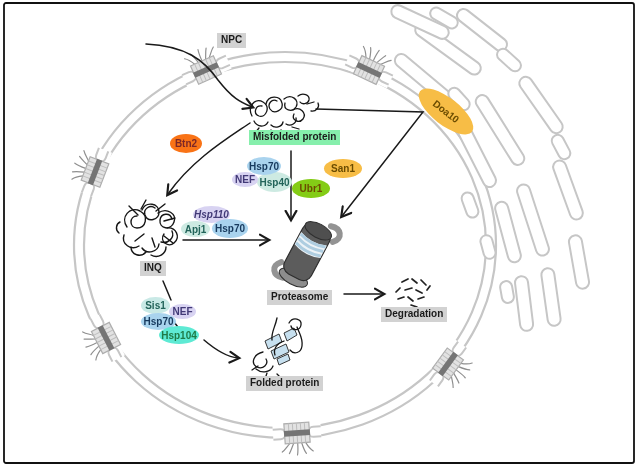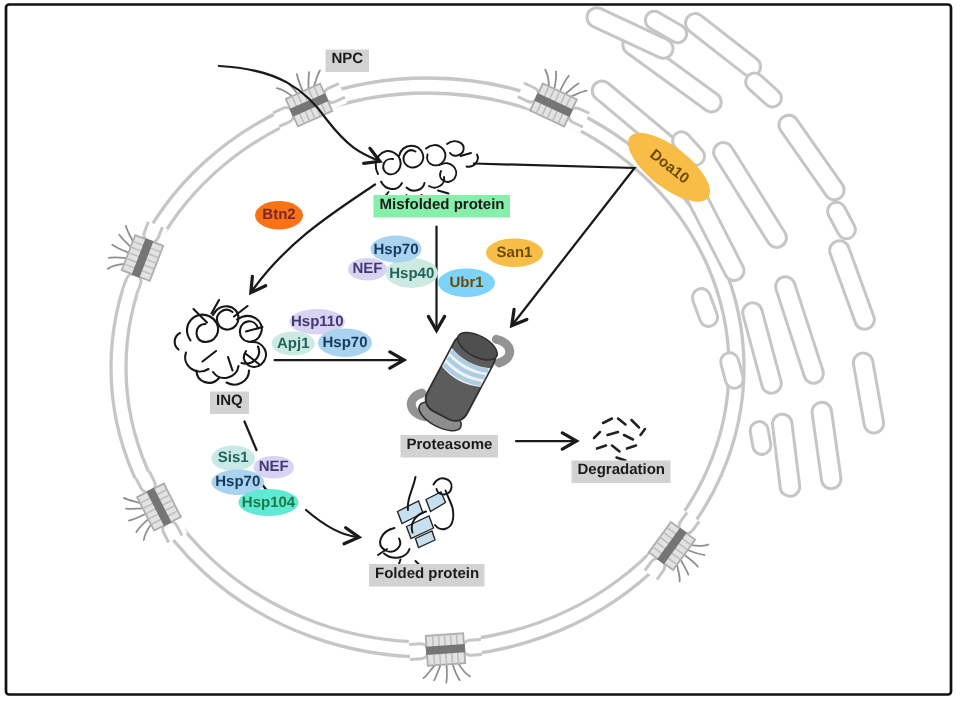--- a/index.html
+++ b/index.html
@@ -162,26 +162,26 @@
 <div class="glabel" style="left: 249px; top: 130px; background-color: #86efac;">Misfolded protein</div>
 <div class="glabel" style="left: 140px; top: 261px; background-color: rgb(210, 210, 210);">INQ</div>
 <div class="glabel" style="left: 267px; top: 290px; background-color: rgb(210, 210, 210);">Proteasome</div>
 <div class="glabel" style="left: 381px; top: 307px; background-color: rgb(210, 210, 210);">Degradation</div>
 <div class="glabel" style="left: 246px; top: 376px; background-color: rgb(210, 210, 210);">Folded protein</div>
 
 <div class="oval" style="left: 257px; top: 172px; width: 35px; height: 20px; background-color: rgb(205, 234, 226); color: rgb(35, 100, 90);">Hsp40</div>
 <div class="oval" style="left: 232px; top: 172px; width: 26px; height: 15px; background-color: rgb(216, 211, 242); color: rgb(66, 58, 119);">NEF</div>
 <div class="oval" style="left: 247px; top: 157px; width: 34px; height: 18px; background-color: rgb(169, 211, 238); color: rgb(23, 58, 94);">Hsp70</div>
 <div class="oval" style="left: 292px; top: 159px; width: 38px; height: 19px; background-color: rgb(247, 189, 70); color: rgb(107, 76, 0); margin-left: 32px;">San1</div>
-<div class="oval" style="left: 292px; top: 179px; width: 38px; height: 19px; background-color: #7dd3fc; color: rgb(107, 76, 0);">Ubr1</div>
+<div class="oval" style="left: 292px; top: 179px; width: 38px; height: 19px; background-color: #84cc16; color: rgb(107, 76, 0);">Ubr1</div>
 <div class="oval rot" style="left: 413px; top: 98px; width: 66px; height: 27px; background-color: rgb(247, 189, 70); color: rgb(107, 76, 0);">Doa10</div>
 
 <div class="oval" style="left: 156px; top: 134px; width: 32px; height: 19px; background-color: #f97316; color: rgb(124, 39, 39); margin-left: 14px;">Btn2</div>
 
-<div class="oval" style="left: 193px; top: 206px; width: 37px; height: 17px; background-color: rgb(216, 211, 242); color: rgb(66, 58, 119);">Hsp110</div>
+<div class="oval" style="left: 193px; top: 206px; width: 37px; height: 17px; background-color: rgb(216, 211, 242); color: rgb(66, 58, 119); font-style: italic;">Hsp110</div>
 <div class="oval" style="left: 181px; top: 221px; width: 29px; height: 16px; background-color: rgb(205, 234, 226); color: rgb(35, 100, 90); text-align: right;">Apj1</div>
 <div class="oval" style="left: 212px; top: 219px; width: 36px; height: 19px; background-color: rgb(169, 211, 238); color: rgb(23, 58, 94);">Hsp70</div>
 
 <div class="oval" style="left: 141px; top: 297px; width: 29px; height: 17px; background-color: rgb(201, 233, 230); color: rgb(35, 100, 90);">Sis1</div>
 <div class="oval" style="left: 169px; top: 304px; width: 27px; height: 15px; background-color: rgb(216, 211, 242); color: rgb(66, 58, 119);">NEF</div>
 <div class="oval" style="left: 141px; top: 313px; width: 35px; height: 17px; background-color: rgb(169, 211, 238); color: rgb(23, 58, 94);">Hsp70</div>
 <div class="oval" style="left: 159px; top: 326px; width: 40px; height: 18px; background-color: #5eead4; color: rgb(31, 122, 70);">Hsp104</div>
 
 </div>
 

